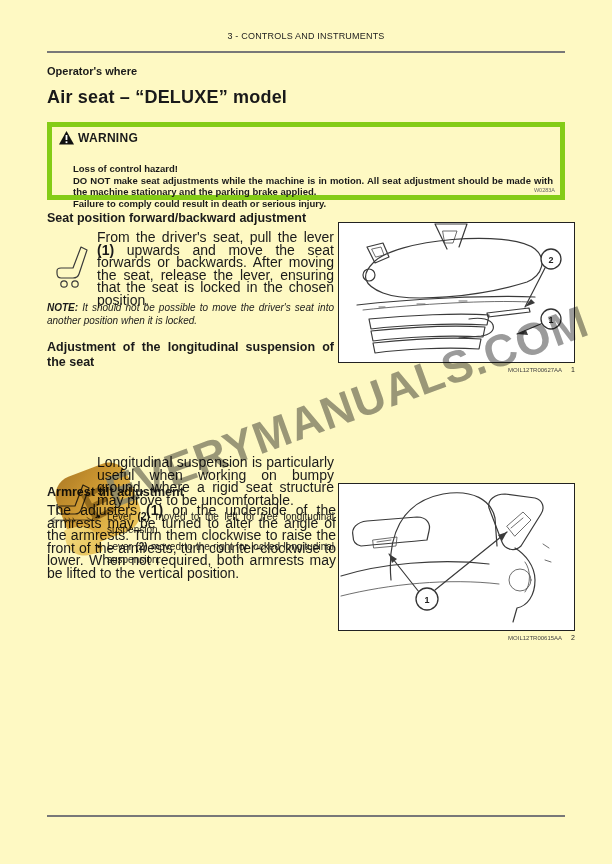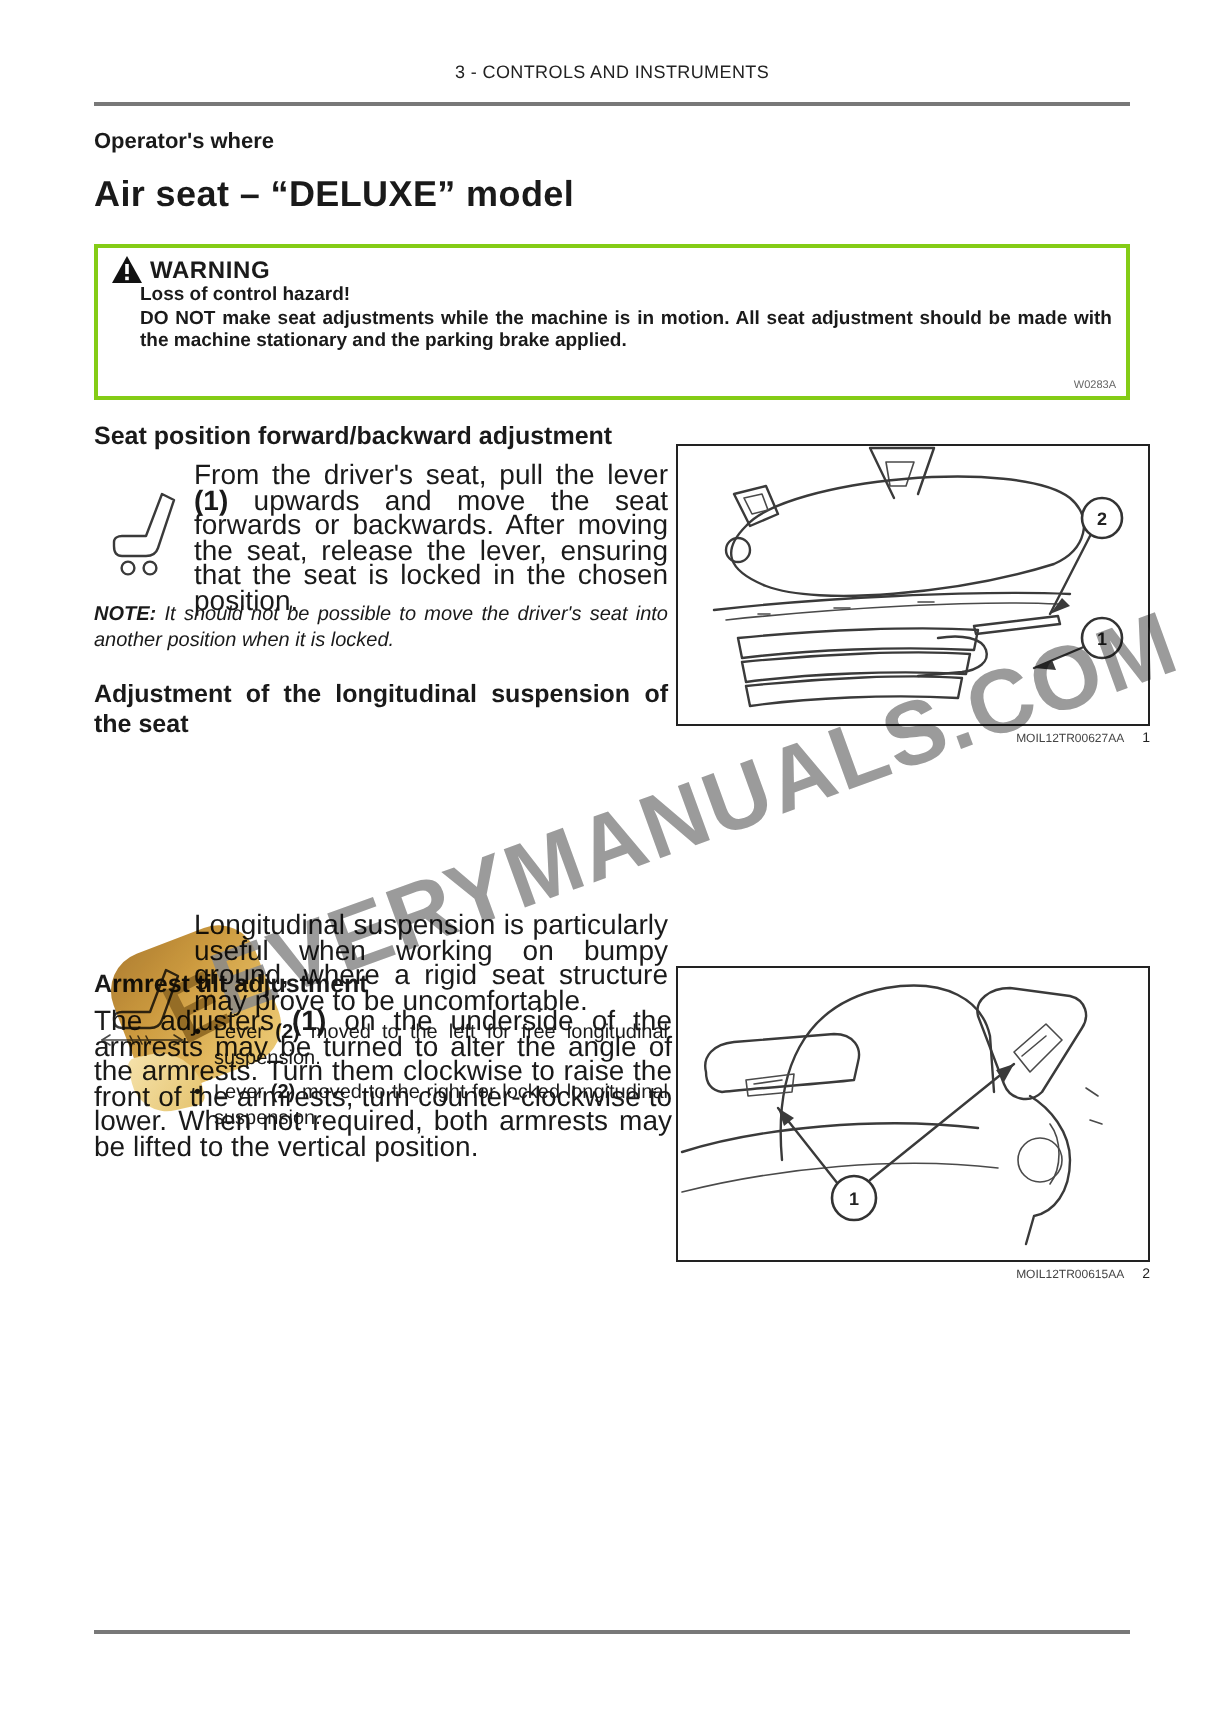--- a/index.html
+++ b/index.html
@@ -1,41 +1,41 @@
 <!DOCTYPE html>
 <html><head>
 <meta charset="utf-8">
 <style>
   * { margin:0; padding:0; box-sizing:border-box; }
   html,body { background:#e9e9e9; }
   body { font-family:"Liberation Sans", sans-serif; }
   .page {
     position:relative; width:612px; height:864px; margin:0 auto;
-    background:#ffffff; color:#1a1a1a; overflow:hidden;
+    background:#fef9c3; color:#1a1a1a; overflow:hidden;
   }
   .abs { position:absolute; }
   .center { text-align:center; }
   .bold { font-weight:bold; }
 
   .header-text { top:31px; left:0; width:612px; font-size:9px; color:#222; letter-spacing:.2px; }
   .rule { left:47px; width:518px; height:2px; background:#787878; }
   .rule-top { top:51px; }
   .rule-bottom { top:815px; }
   .footer-page { top:821px; left:0; width:612px; font-size:9px; color:#222; }
 
   .operators-seat { top:65px; left:47px; font-size:11px; font-weight:bold; }
   .page-title { top:87px; left:47px; font-size:18px; font-weight:bold; letter-spacing:.2px; }
 
   .warning-box {
     top:122px; left:47px; width:518px; height:78px;
-    border:2px solid #84cc16; padding:4px 7px 3px 7px;
+    border:5px solid #84cc16; padding:4px 7px 3px 7px;
   }
   .warning-head { display:flex; align-items:center; gap:4px; }
   .warning-head .wlabel { font-size:12px; font-weight:bold; letter-spacing:.3px; }
-  .warning-body { margin-left:14px; margin-top:0; font-size:9.5px; font-weight:bold; line-height:11.5px; text-align:justify; }
+  .warning-body { margin-left:14px; margin-top:18px; font-size:9.5px; font-weight:bold; line-height:11.5px; text-align:justify; }
   .warning-code { position:absolute; right:5px; bottom:2px; font-size:5.5px; color:#666; }
 
   .col-left { width:287px; }
   .sec-heading { font-size:12.5px; font-weight:bold; line-height:15px; text-align:justify; }
   .body-text { font-size:14px; line-height:12.5px; text-align:justify; }
   .indent-block { position:relative; padding-left:50px; }
   .icon-left { position:absolute; left:4px; }
   .note-text { font-size:10px; line-height:12.5px; font-style:italic; text-align:justify; }
   .note-label { font-weight:bold; }
 
@@ -97,20 +97,21 @@
       <svg width="15" height="14" viewBox="0 0 15 14">
         <polygon points="7.5,0 15,13.5 0,13.5" fill="#111"></polygon>
         <rect x="6.6" y="4" width="1.8" height="5" fill="#fff"></rect>
         <rect x="6.6" y="10.3" width="1.8" height="1.8" fill="#fff"></rect>
       </svg>
       <span class="wlabel">WARNING</span>
     </div>
     <div class="warning-body">
       <div>Loss of control hazard!</div>
       <div>DO NOT make seat adjustments while the machine is in motion.  All seat adjustment should be made with the machine stationary and the parking brake applied.</div>
+      <div>Failure to comply could result in death or serious injury.</div>
     </div>
     <div class="warning-code">W0283A</div>
   </div>
 
   <div class="abs col-left sec-heading" style="top:211px; left:47px;">Seat position forward/backward adjustment</div>
 
   <div class="abs col-left indent-block" style="top:231px; left:47px;">
     <svg class="icon-left" style="top:13px;" width="42" height="52" viewBox="0 0 42 52">
       <path class="line-art" d="M30 3 L36 6 L28 30 C27 33 25 34 22 34 L10 34 C7 34 6 32 6 29 L6 27 C6 25 8 24 10 24 L22 24 L30 3 Z"></path>
       <circle class="line-art" cx="13" cy="40" r="3.2"></circle>

